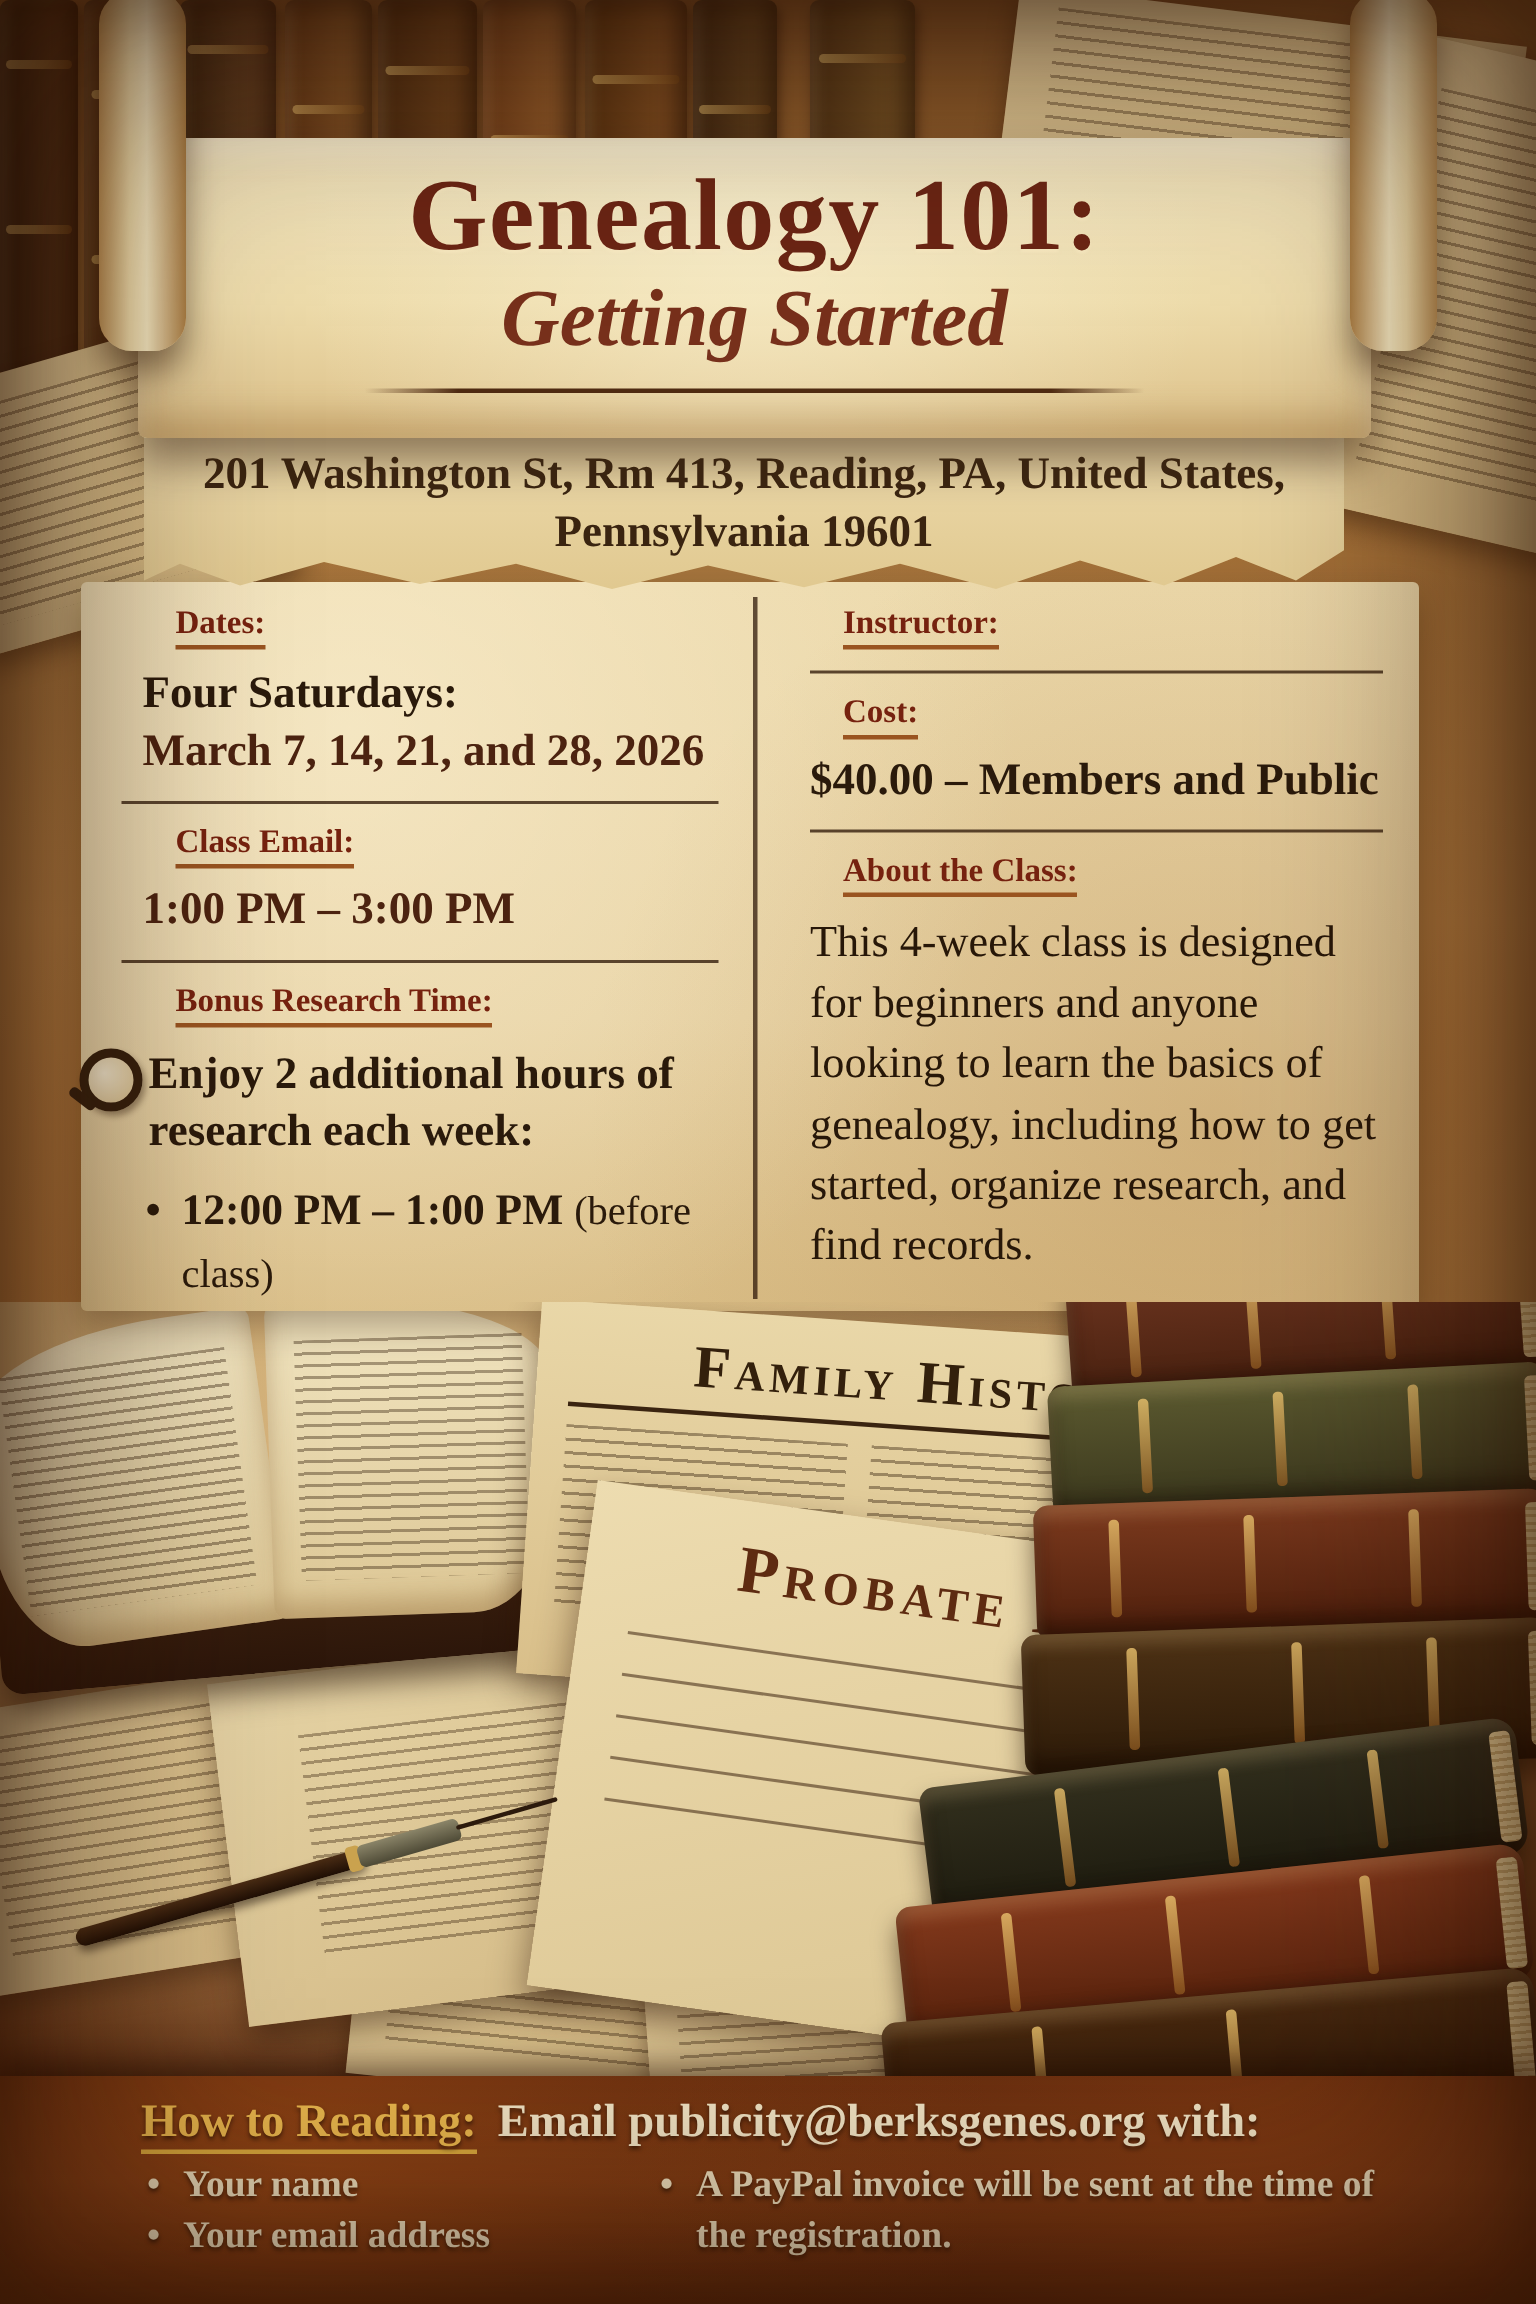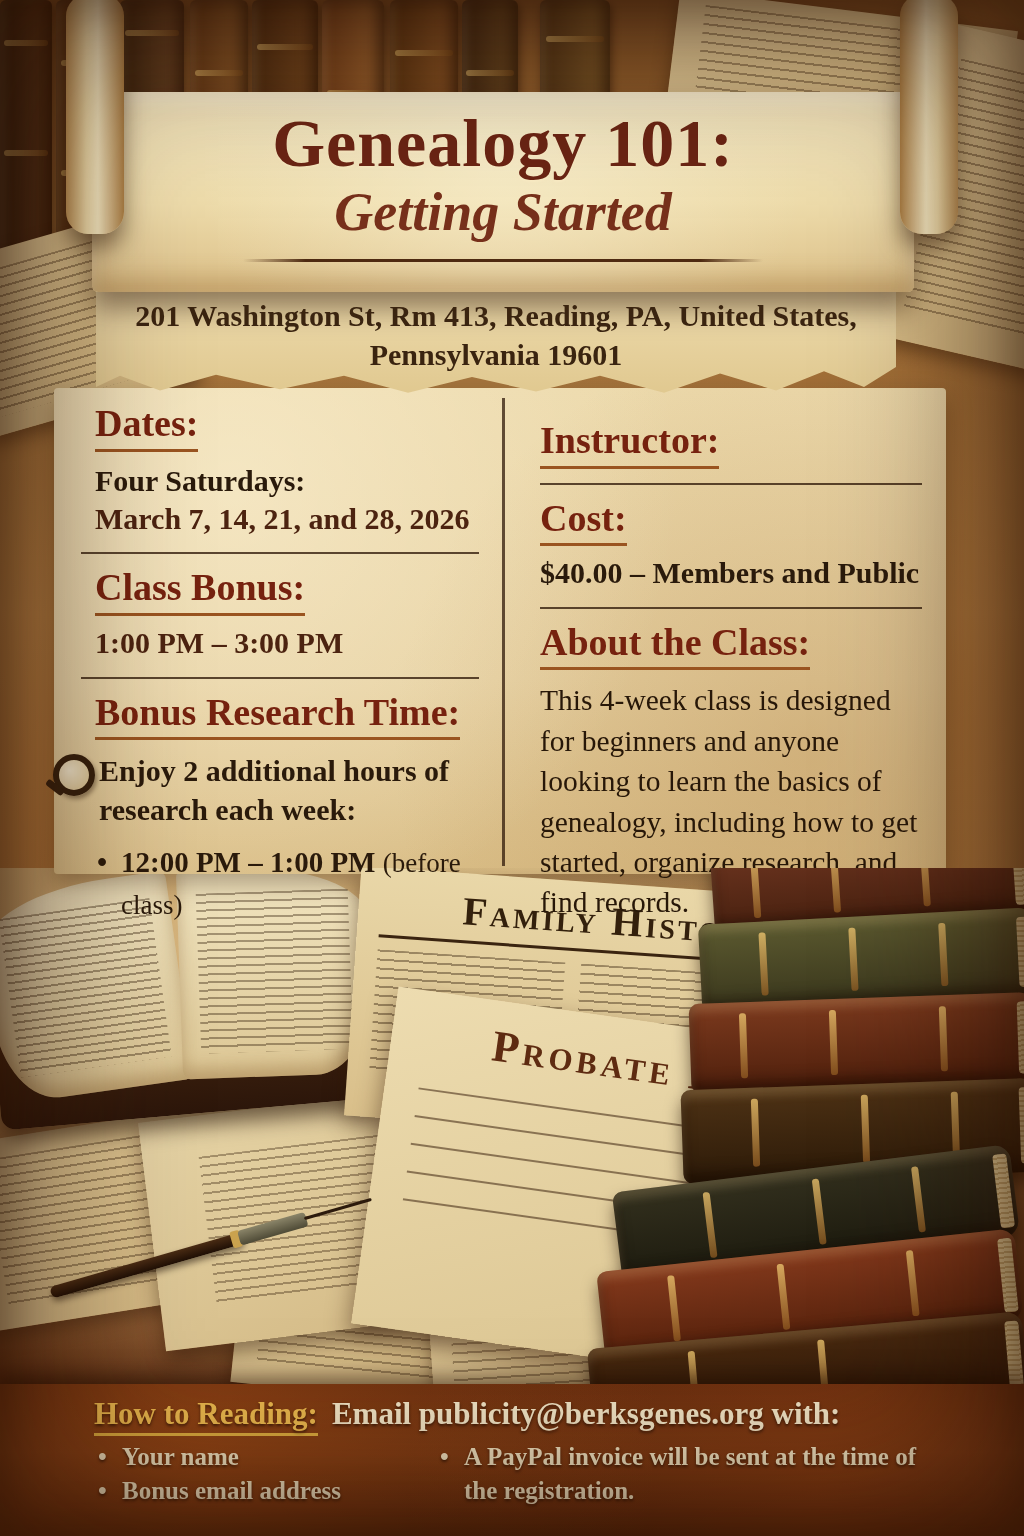--- a/index.html
+++ b/index.html
@@ -52,23 +52,23 @@
   
   .panel{position:absolute;left:54px;top:388px;width:892px;height:486px;z-index:3;
     background:
       radial-gradient(circle at 20% 20%, rgba(255,246,220,.5), transparent 55%),
       radial-gradient(circle at 85% 75%, rgba(170,120,60,.30), transparent 50%),
       linear-gradient(180deg,#ecd9ab 0%,#e6d0a0 60%,#d9bd86 100%);
     border-radius:4px;box-shadow:0 10px 24px rgba(45,22,6,.35);}
   .vdivider{position:absolute;left:502px;top:398px;width:3px;height:468px;z-index:4;background:rgba(48,26,10,.75);}
   .col{position:absolute;z-index:5;}
   .col-left{left:95px;top:402px;width:392px;}
-  .col-right{left:540px;top:419px;width:382px;}
-  .sec-heading{display:inline-block;font-size:38px;font-weight:bold;color:#76220f;
-    border-bottom:3px solid #9a5420;padding-bottom:3px;line-height:1.15;}
+  .col-right{left:540px;top:402px;width:382px;}
+  .sec-heading{display:inline-block;font-size:22px;font-weight:bold;color:#76220f;
+    border-bottom:3px solid #9a5420;padding-bottom:3px;line-height:1.15;margin-left:22px;}
   .body-line{font-size:30px;font-weight:bold;color:#2a1a0b;line-height:1.28;}
   .body-line.maroon{color:#4c2310;}
   .hr{height:2px;background:rgba(52,30,12,.8);margin:14px 0 12px;}
   .hr.left{width:398px;margin-left:-14px;}
   .hr.right{width:382px;}
   .bonus-intro{display:flex;gap:12px;margin-top:12px;align-items:flex-start;}
   .magnifier{position:relative;width:44px;height:46px;flex:0 0 44px;margin-left:-52px;}
   .magnifier .lens{position:absolute;left:10px;top:2px;width:30px;height:30px;border-radius:50%;
     border:6px solid #35200e;background:radial-gradient(circle at 35% 35%, #f6ecd2, #d9c08c);
     box-shadow:2px 3px 4px rgba(40,20,5,.4);}
@@ -222,21 +222,21 @@
   <div class="vdivider"></div>
 
   <div class="col col-left">
     <div>
       <span class="sec-heading">Dates:</span>
       <div class="body-line" style="margin-top:10px">Four Saturdays:</div>
       <div class="body-line maroon">March 7, 14, 21, and 28, 2026</div>
     </div>
     <div class="hr left"></div>
     <div>
-      <span class="sec-heading">Class Bonus:</span>
+      <span class="sec-heading">Class Email:</span>
       <div class="body-line maroon" style="margin-top:8px">1:00 PM –  3:00 PM</div>
     </div>
     <div class="hr left"></div>
     <div>
       <span class="sec-heading">Bonus Research Time:</span>
       <div class="bonus-intro">
         <span class="magnifier">
             <span class="lens"></span>
             <span class="handle"></span>
           </span>
@@ -361,21 +361,21 @@
         <span class="nib"></span>
     </div>
   </div>
 
   <div class="footer">
     <div class="register-line">
       <span class="register-heading">How to Reading:</span><span>Email publicity@berksgenes.org with:</span>
     </div>
     <ul class="footer-bullets left">
       <li>Your name</li>
-      <li>Bonus email address</li>
+      <li>Your email address</li>
     </ul>
     <ul class="footer-bullets right">
       <li>A PayPal invoice will be sent at the time of the registration.</li>
     </ul>
   </div>
 
   <div class="vignette"></div>
 </div>
 
 </body></html>

